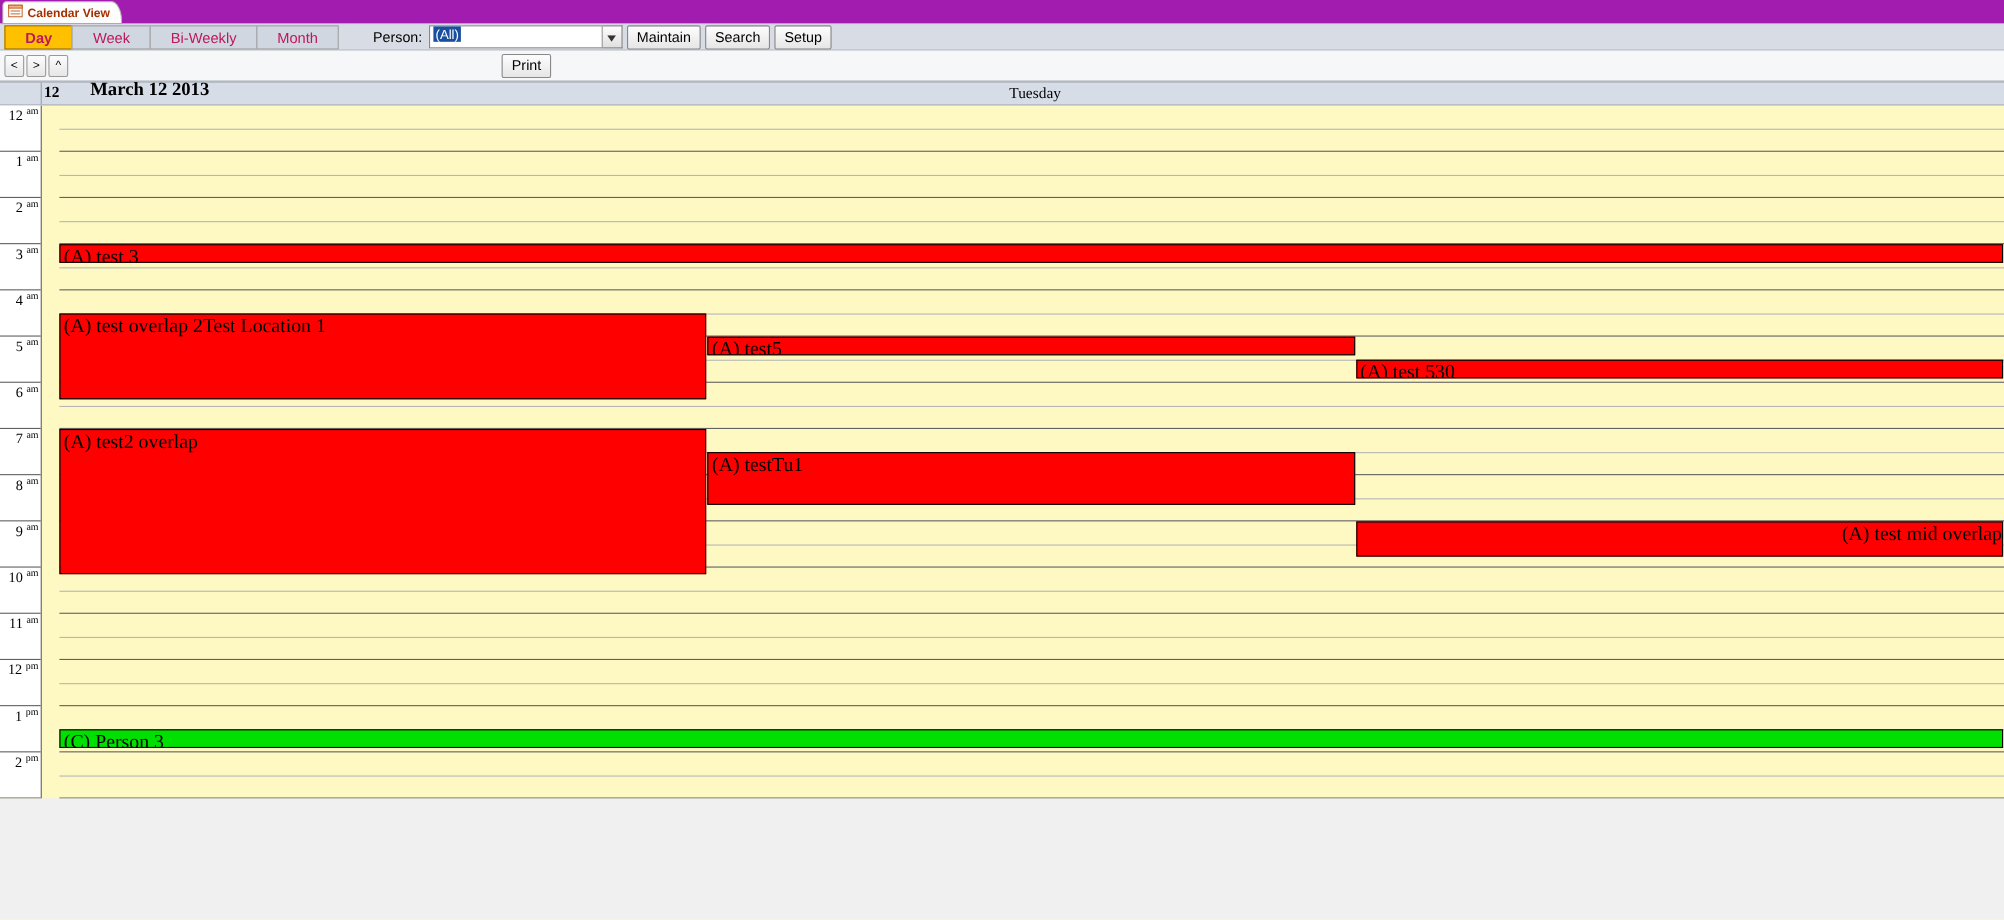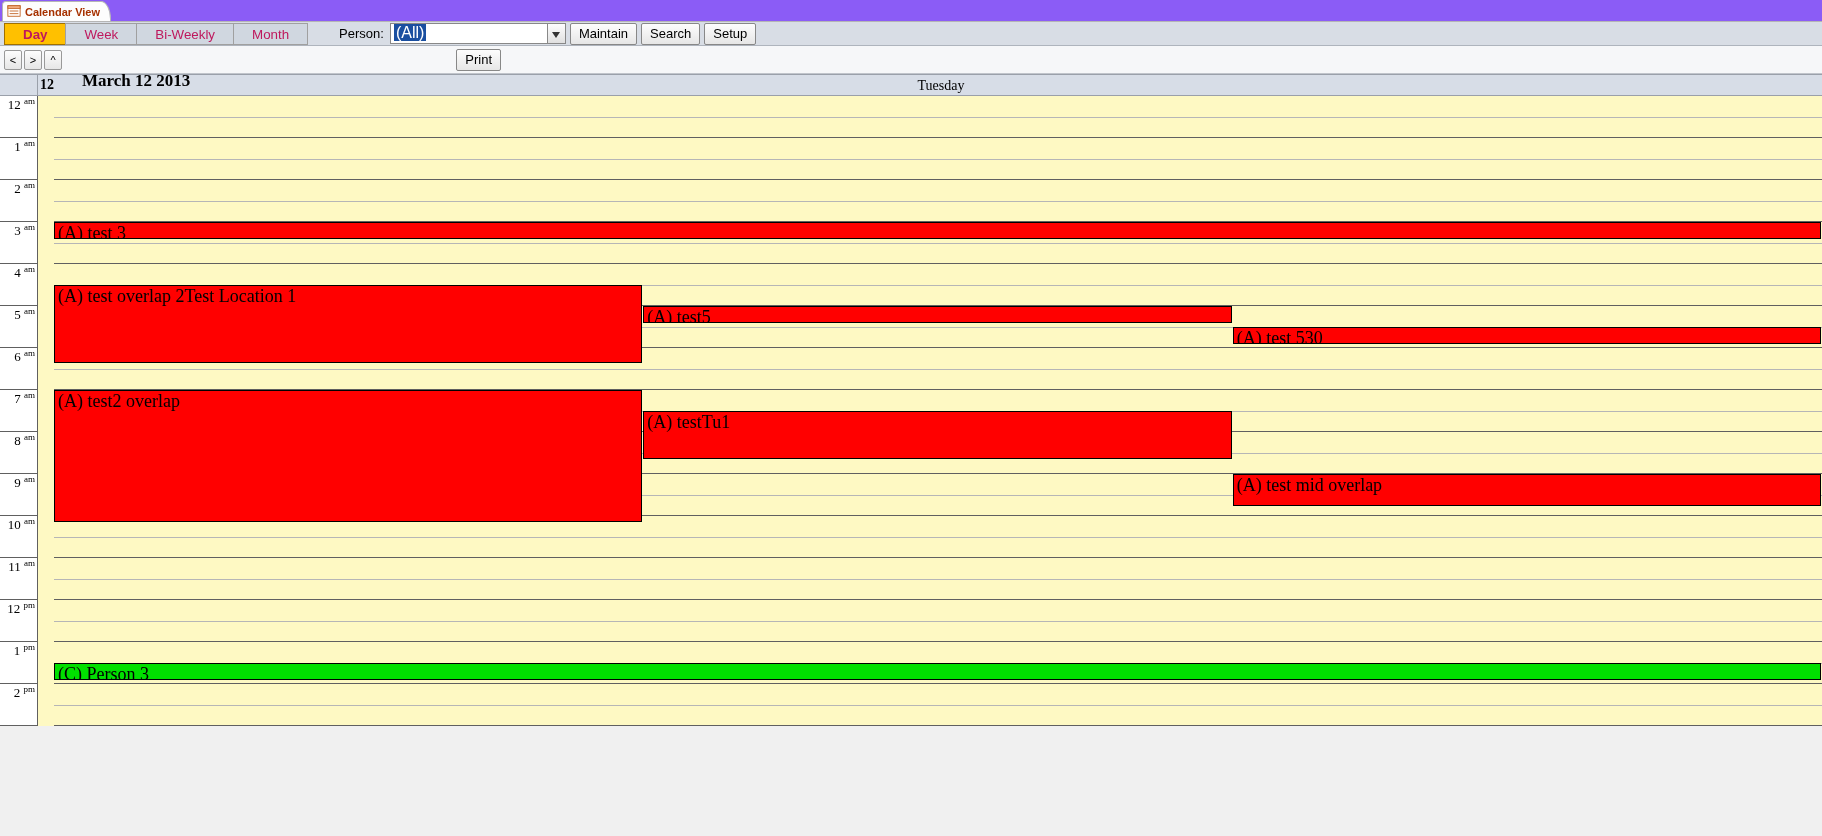--- a/index.html
+++ b/index.html
@@ -6,21 +6,21 @@
   body {
     font-family: "Segoe UI", Tahoma, Arial, sans-serif;
     font-size: 13px;
     background: #f0f0f0;
     color: #000;
     user-select: none;
   }
   
   .doc-tab-bar {
     height: 22px;
-    background: #8b5cf6;
+    background: #a21caf;
     border-bottom: 1px solid #b5b5b5;
     display: flex;
     align-items: flex-end;
     padding-left: 2px;
   }
   .doc-tab {
     display: flex;
     align-items: center;
     gap: 4px;
     height: 20px;
@@ -68,21 +68,21 @@
     display: flex;
     align-items: center;
     height: 21px;
   }
   .combo-input {
     height: 21px;
     width: 158px;
     border: 1px solid #888;
     background: #fff;
     padding: 0 3px;
-    font-size: 16px;
+    font-size: 12px;
   }
   .combo-input .sel {
     background: #1a4fa0;
     color: #fff;
     padding: 0 2px;
   }
   .combo-btn {
     width: 18px;
     height: 21px;
     border: 1px solid #888;
@@ -316,16 +316,16 @@
       </div>
       <div class="hour-line">
         <div class="half-line"></div>
       </div>
       <div class="event ev-red" style="top: 126px; height: 16.8px; left: calc(0% + 0px); width: calc(100% - 1px);">(A) test 3</div>
       <div class="event ev-red" style="top: 189px; height: 77.7px; left: calc(0% + 0px); width: calc(33.3333% - 1px);">(A) test overlap 2Test Location 1</div>
       <div class="event ev-red" style="top: 210px; height: 16.8px; left: calc(33.3333% + 0px); width: calc(33.3333% - 1px);">(A) test5</div>
       <div class="event ev-red" style="top: 231px; height: 16.8px; left: calc(66.6667% + 0px); width: calc(33.3333% - 1px);">(A) test 530</div>
       <div class="event ev-red" style="top: 294px; height: 132.3px; left: calc(0% + 0px); width: calc(33.3333% - 1px);">(A) test2 overlap</div>
       <div class="event ev-red" style="top: 315px; height: 48.3px; left: calc(33.3333% + 0px); width: calc(33.3333% - 1px);">(A) testTu1</div>
-      <div class="event ev-red" style="top: 378px; height: 31.5px; left: calc(66.6667% + 0px); width: calc(33.3333% - 1px);">(A) test mid overlap</div>
+      <div class="event ev-red" style="top: 378px; height: 31.5px; left: calc(66.6667% + 0px); width: calc(33.3333% - 1px); text-align: right;">(A) test mid overlap</div>
       <div class="event ev-green" style="top: 567px; height: 16.8px; left: calc(0% + 0px); width: calc(100% - 1px);">(C) Person 3</div>
     </div>
 </div>
 
 </body></html>

